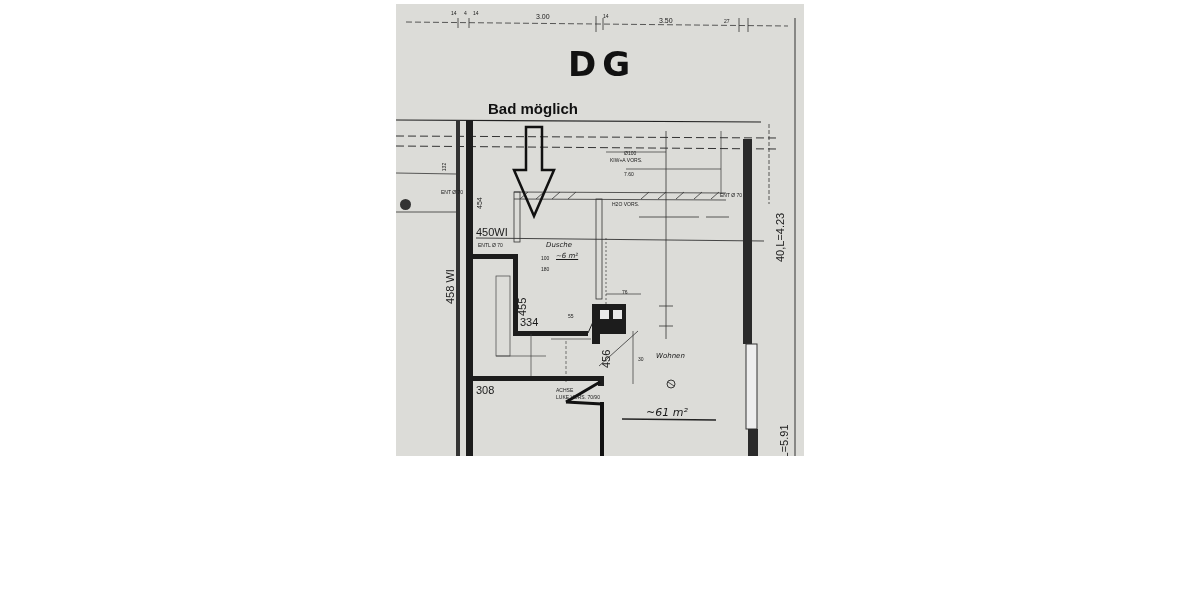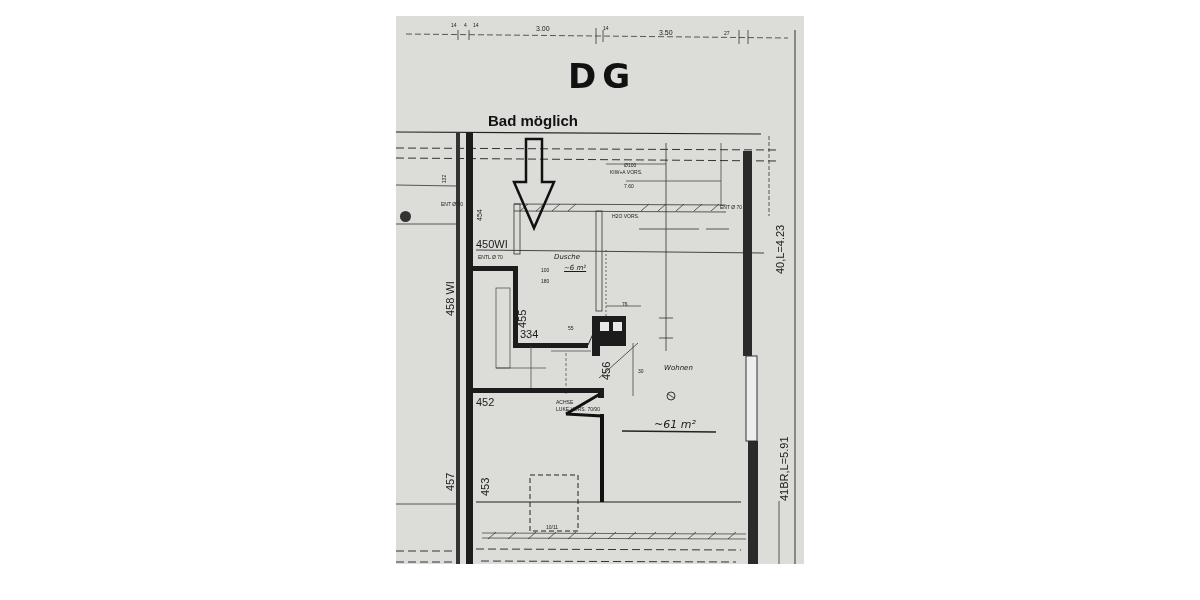--- a/index.html
+++ b/index.html
@@ -1,23 +1,23 @@
 <!DOCTYPE html>
 <html><head>
 <meta charset="utf-8">
 <style>
   html, body { margin:0; padding:0; }
   body { width:1200px; height:600px; background:#ffffff; position:relative; overflow:hidden; font-family:"Liberation Sans", sans-serif; }
-  #sheet { position:absolute; left:396px; top:16px; width:408px; height:548px; background:#dcdcd8; overflow:hidden; }
+  #sheet { position:absolute; left:396px; top:4px; width:408px; height:452px; background:#dcdcd8; overflow:hidden; }
   #sheet svg { position:absolute; left:0; top:0; }
   .lbl { position:absolute; color:#1a1a1a; font-family:"Liberation Sans", sans-serif; white-space:nowrap; }
   .small { font-size:7px; }
   .tiny { font-size:5px; }
   .mid { font-size:11px; }
-  .hand { font-family:"DejaVu Sans", sans-serif; font-style:italic;margin-left:8px; }
+  .hand { font-family:"DejaVu Sans", sans-serif; font-style:italic; }
   .vert { transform-origin:left top; transform:rotate(-90deg); }
   #title-dg { position:absolute; left:172px; top:40px; font-size:34px; font-weight:bold; font-family:"DejaVu Sans", sans-serif; letter-spacing:6px; color:#111; }
   #bad-label { position:absolute; left:92px; top:96px; font-size:15px; font-weight:bold; color:#111; font-family:"Liberation Sans", sans-serif; }
   .punch { position:absolute; left:4px; top:195px; width:11px; height:11px; border-radius:50%; background:#333; }
 </style>
 </head>
 <body>
 
 <div id="sheet">
   <svg width="408" height="600" viewBox="0 0 408 600">
@@ -165,21 +165,21 @@
   <span class="lbl mid hand" style="left:250px;top:402px">~61 m²</span>
 
   <span class="lbl tiny" style="left:160px;top:383px">ACHSE</span>
   <span class="lbl tiny" style="left:160px;top:390px">LUKE VORS. 70/90</span>
   <span class="lbl tiny" style="left:150px;top:508px">10/11</span>
 
   <span class="lbl mid" style="left:80px;top:222px">450WI</span>
   <span class="lbl tiny" style="left:82px;top:238px">ENTL Ø 70</span>
   <span class="lbl mid vert" style="left:120px;top:312px">455</span>
   <span class="lbl mid" style="left:124px;top:312px">334</span>
-  <span class="lbl mid" style="left:80px;top:380px">452</span>
+  <span class="lbl mid" style="left:80px;top:380px">308</span>
   <span class="lbl mid vert" style="left:83px;top:480px">453</span>
   <span class="lbl small vert" style="left:80px;top:205px">454</span>
   <span class="lbl mid vert" style="left:204px;top:364px">456</span>
   <span class="lbl mid vert" style="left:48px;top:475px">457</span>
   <span class="lbl mid vert" style="left:48px;top:300px">458 WI</span>
   <span class="lbl mid vert" style="left:378px;top:258px">40,L=4.23</span>
   <span class="lbl mid vert" style="left:382px;top:485px">41BR,L=5.91</span>
 </div>
 
 </body></html>

